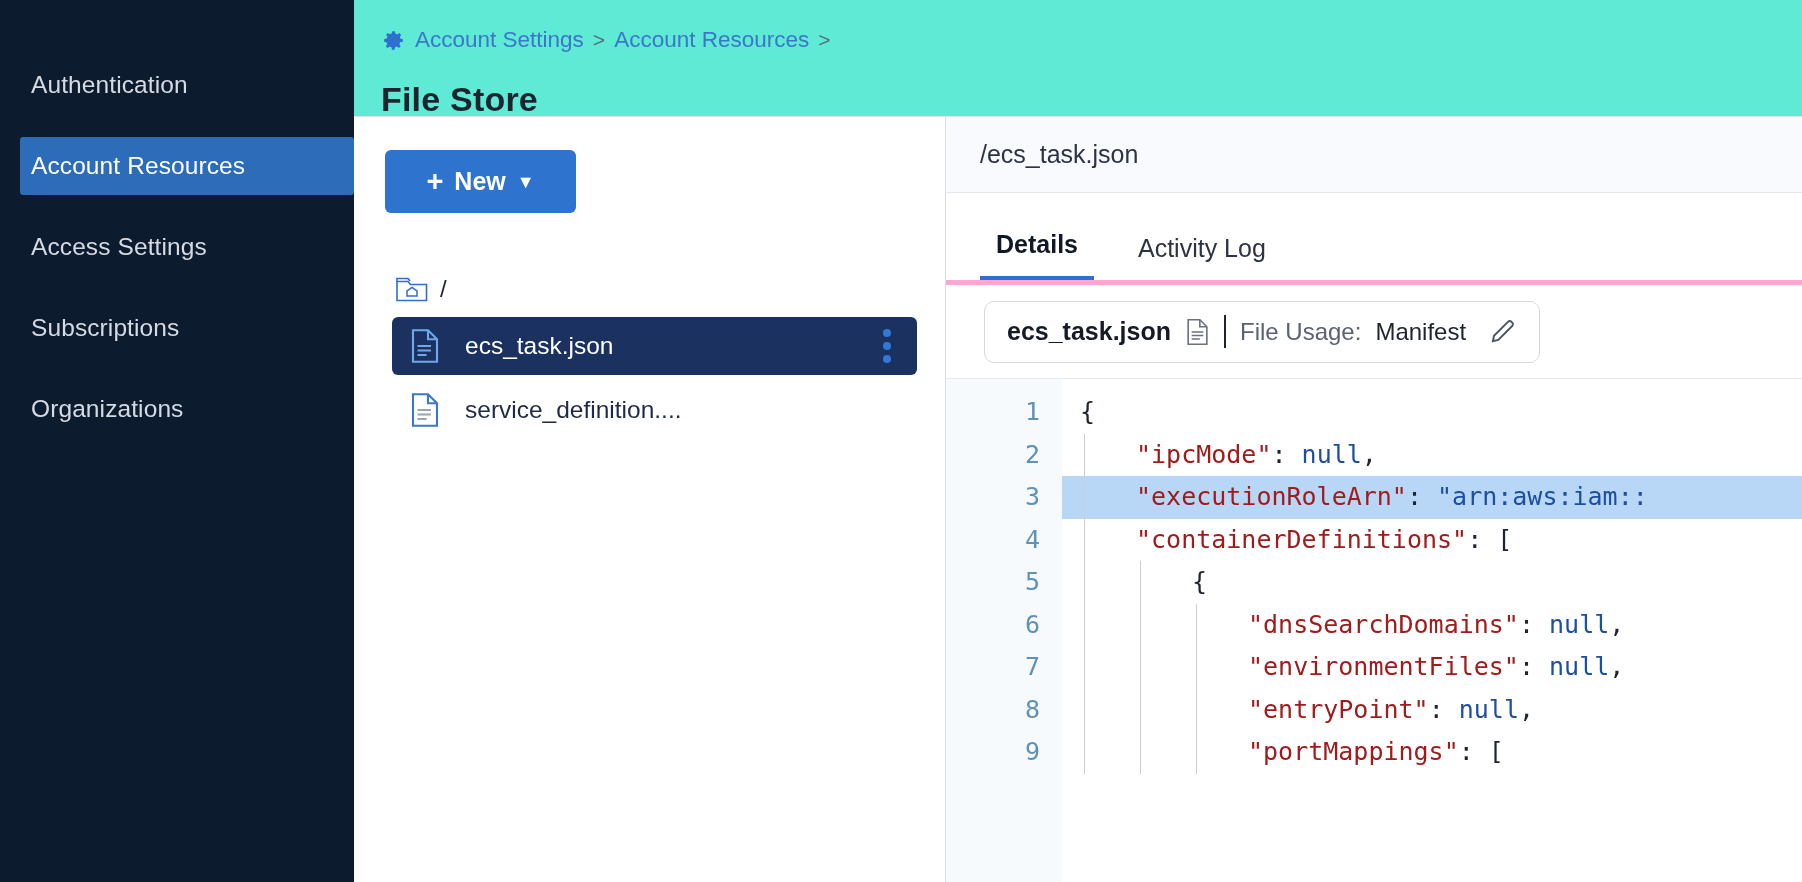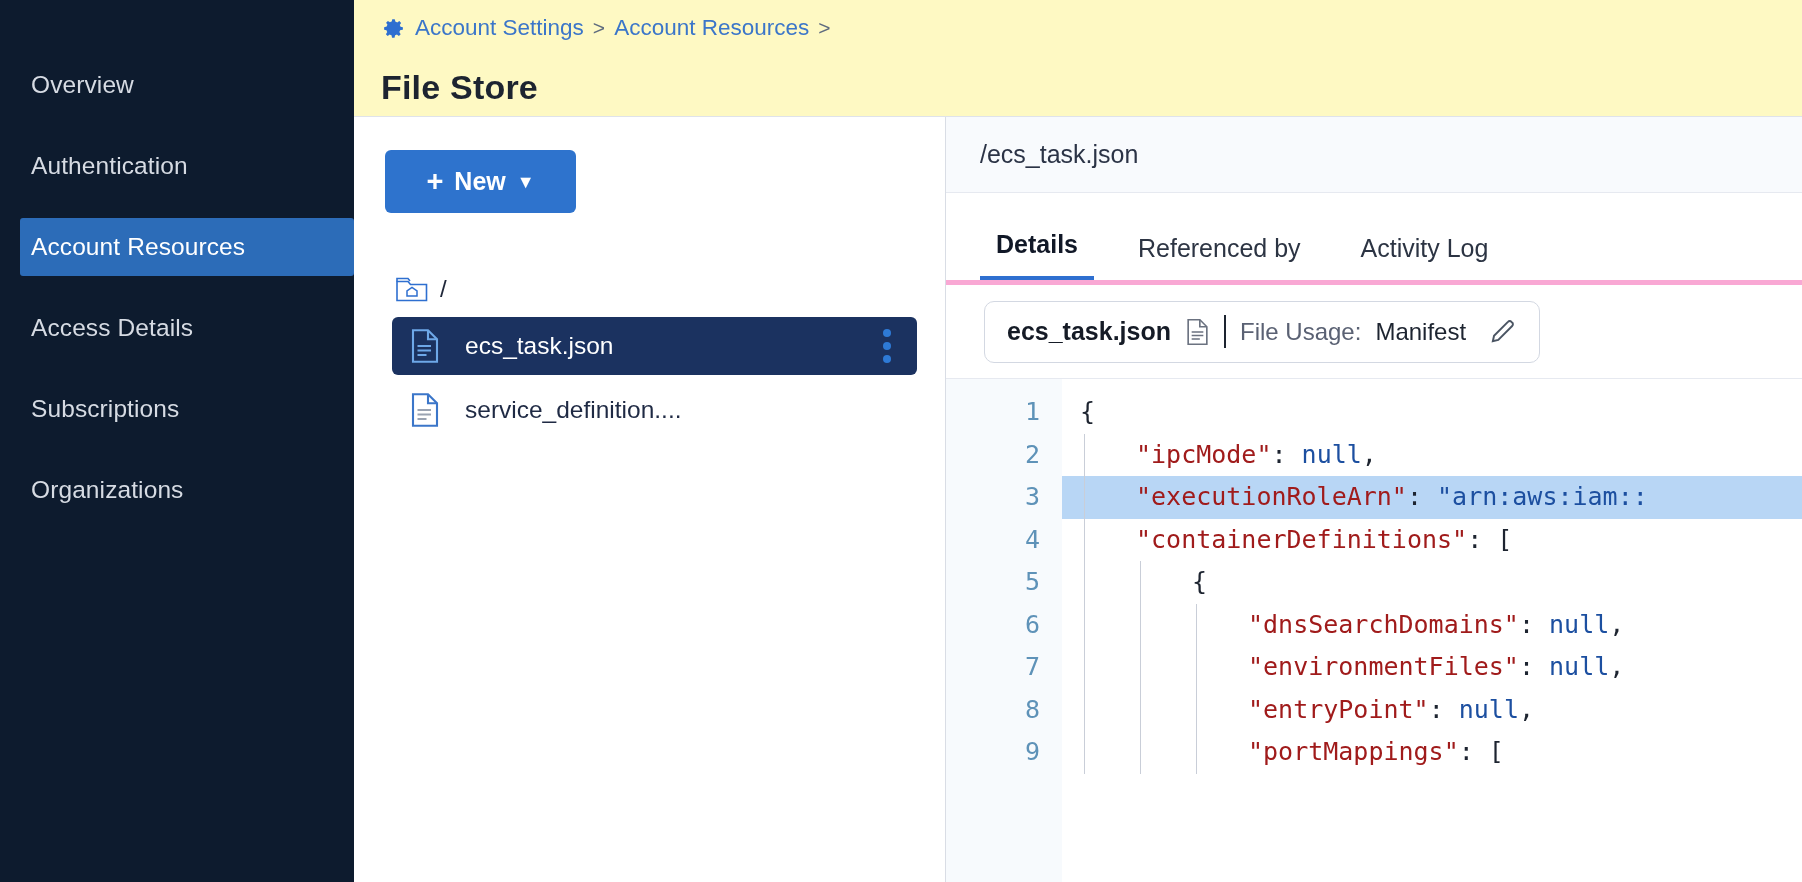--- a/index.html
+++ b/index.html
@@ -37,24 +37,24 @@
     padding-left: 11px;
     width: 334px;
   }
 
   
   .right { flex: 1; display: flex; flex-direction: column; min-width: 0; }
 
   .topbar {
     height: 117px;
     flex: 0 0 117px;
-    background: #fef9c3;
+    background: #5eead4;
     border-bottom: 1px solid #dfe3ea;
     padding-left: 27px;
-    padding-top: 8px;
+    padding-top: 20px;
   }
   .crumbs {
     display: flex; align-items: center; gap: 9px;
     height: 40px;
     font-size: 22.5px;
   }
   .gear-icon { width: 25px; height: 25px; display: block; flex: 0 0 25px; }
   .crumb-link { color: #3b76c9; cursor: pointer; white-space: nowrap; }
   .crumb-sep { color: #5e6b7e; font-size: 21px; }
   .page-title {
@@ -201,30 +201,27 @@
     position: absolute; top: 0; bottom: 0; width: 1px; background: #c9ced8;
   }
 </style>
 </head>
 <body>
 
 <div id="app">
 
   <nav class="sidebar" id="sidebar">
       <div class="nav-item">
-        <span>Overview</span>
-      </div>
-      <div class="nav-item">
         <span>Authentication</span>
       </div>
       <div class="nav-item active">
         <span>Account Resources</span>
       </div>
       <div class="nav-item">
-        <span>Access Details</span>
+        <span>Access Settings</span>
       </div>
       <div class="nav-item">
         <span>Subscriptions</span>
       </div>
       <div class="nav-item">
         <span>Organizations</span>
       </div>
     </nav>
 
   <div class="right">
@@ -287,21 +284,20 @@
         </div>
       </section>
 
       <section class="detail-panel">
         <div class="path-bar">
           <span>/ecs_task.json</span>
         </div>
 
         <div class="tabs" id="tabs">
             <div class="tab active">Details</div>
-            <div class="tab">Referenced by</div>
             <div class="tab">Activity Log</div>
           </div>
 
         <div class="usage-area">
           <div class="usage-chip">
             <span class="fn">ecs_task.json</span>
             <svg class="doc-icon" viewBox="0 0 20 24">
               <path fill="none" stroke="#6b7280" stroke-width="1.4" d="M2 1.5h10l6 6v15H2z"></path>
               <path fill="none" stroke="#6b7280" stroke-width="1.4" d="M12 1.5v6h6"></path>
               <path stroke="#6b7280" stroke-width="1.3" d="M5 12h10M5 15h10M5 18h7"></path>

